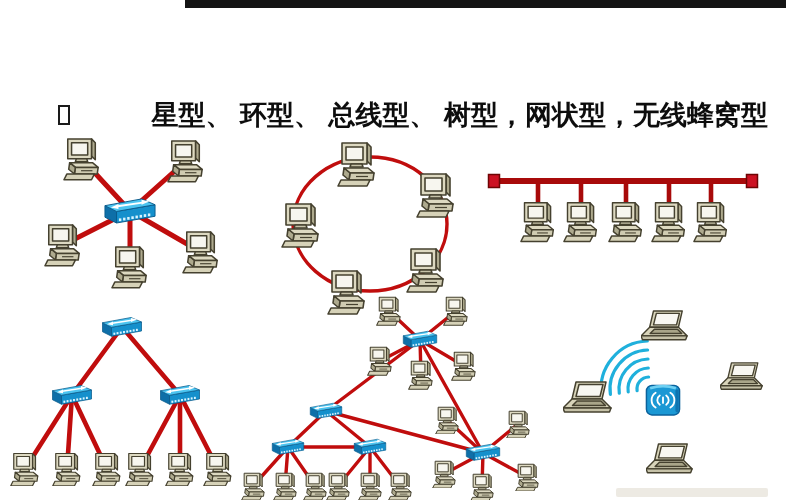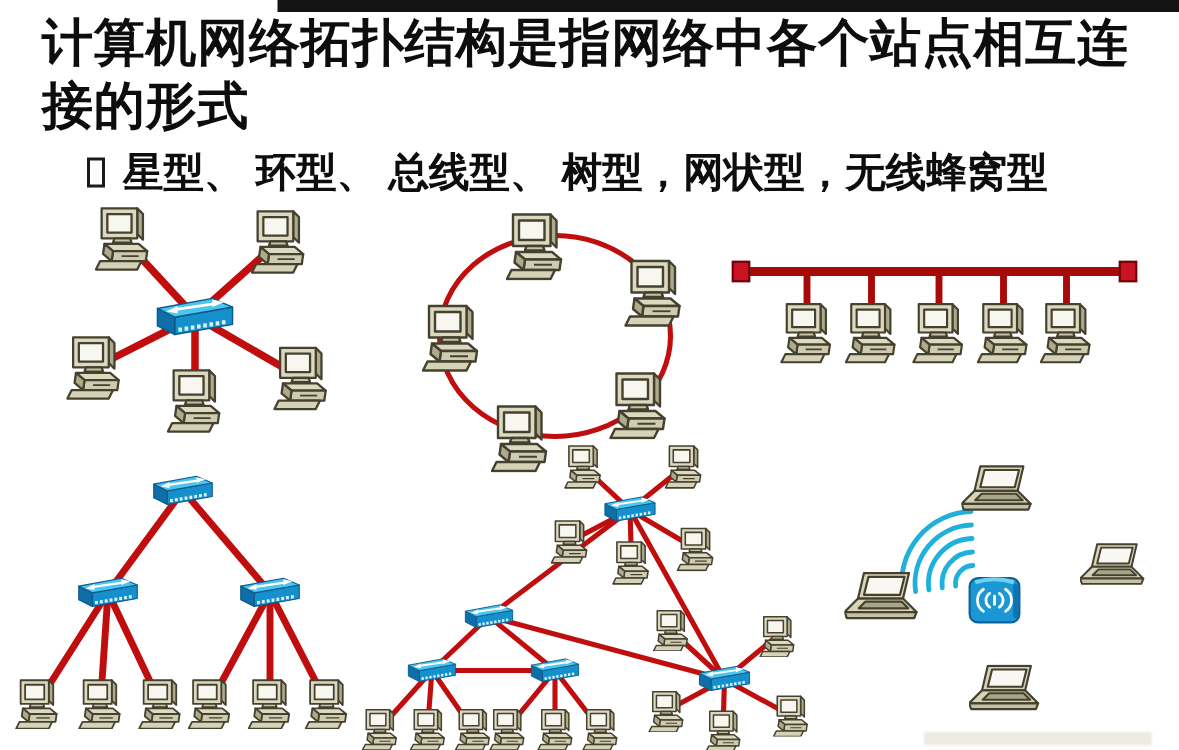--- a/index.html
+++ b/index.html
@@ -3,40 +3,36 @@
 <meta charset="utf-8">
 <style>
   html,body{margin:0;padding:0;background:#ffffff;}
   body{width:786px;height:500px;overflow:hidden;position:relative;
        font-family:"Liberation Sans", sans-serif;}
   .slide{position:absolute;inset:0;background:#ffffff;}
   .topbar{position:absolute;left:185px;top:0;width:601px;height:8px;background:#141414;}
   .title{position:absolute;left:28px;top:8px;width:745px;
          font-size:34px;line-height:42px;font-weight:700;color:#0d0d0d;letter-spacing:0.5px;}
   .bullet-row{position:absolute;left:58px;top:97px;width:710px;display:flex;align-items:center;
-              font-size:27px;font-weight:700;color:#0d0d0d;}
+              font-size:27px;font-weight:700;color:#0d0d0d;justify-content:space-between;}
   .bullet-mark{display:inline-block;width:8px;height:16px;border:2px solid #1a1a1a;
                margin-right:12px;flex:0 0 auto;}
   #wires{position:absolute;left:0;top:0;width:786px;height:500px;z-index:1;pointer-events:none;}
   #nodes{position:absolute;left:0;top:0;width:786px;height:500px;z-index:2;}
   .node{position:absolute;}
   .node svg{display:block;}
   .watermark{position:absolute;right:18px;bottom:3px;width:152px;height:9px;z-index:3;
              background:rgba(214,208,192,0.45);border-radius:2px;filter:blur(0.6px);}
 </style>
 </head>
 <body>
 
 <div class="slide">
   <div class="topbar"></div>
 
-  <div class="title">
-    <div>计算机网络拓扑结构是指网络中各个站点相互连</div>
-    <div>接的形式</div>
-  </div>
 
   <div class="bullet-row">
     <span class="bullet-mark"></span>
     <span>星型、 环型、 总线型、 树型，网状型，无线蜂窝型</span>
   </div>
 
   <svg id="wires" viewBox="0 0 786 500" xmlns="http://www.w3.org/2000/svg">
       <line x1="130" y1="211" x2="82" y2="159" stroke="#c00d0d" stroke-width="5" stroke-linecap="round"></line>
       <line x1="130" y1="211" x2="186" y2="161" stroke="#c00d0d" stroke-width="5" stroke-linecap="round"></line>
       <line x1="130" y1="211" x2="63" y2="245" stroke="#c00d0d" stroke-width="5" stroke-linecap="round"></line>

